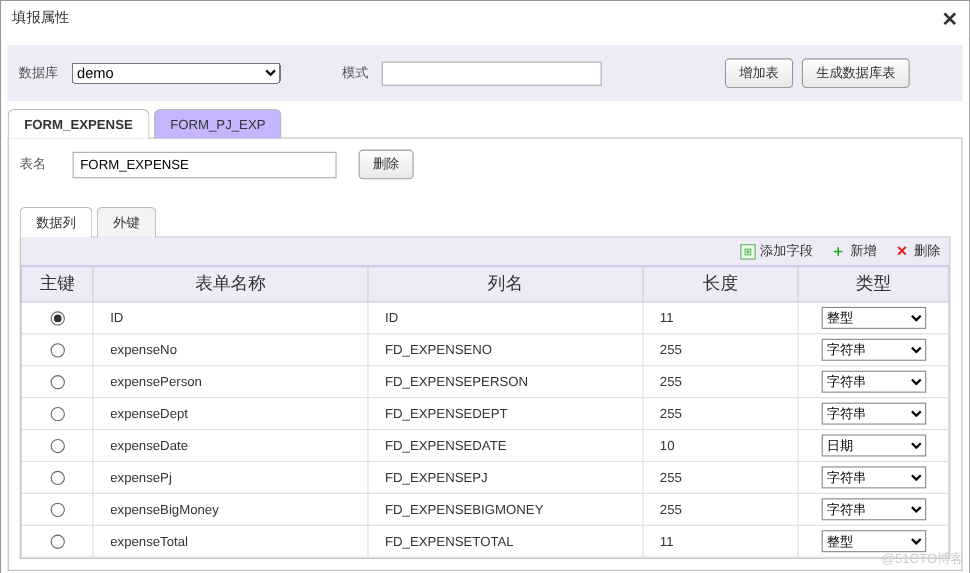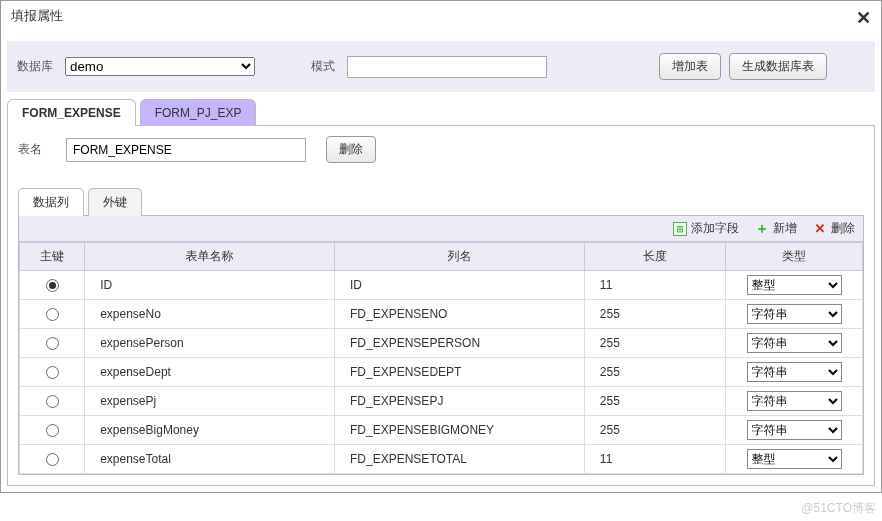--- a/index.html
+++ b/index.html
@@ -26,21 +26,21 @@
 .inner-tab { border: 1px solid #bbb; border-bottom: none; padding: 5px 14px; background: #f3f3f3; cursor: pointer; border-top-left-radius: 5px; border-top-right-radius: 5px; margin-right: 4px; position: relative; top: 1px; font-size: 12px; }
 .inner-tab.active { background: #fff; }
 .grid-wrap { border: 1px solid #bbb; border-top: none; }
 .grid-toolbar { background: #edecf6; border-bottom: 1px solid #c9c6e0; padding: 4px 8px; display: flex; justify-content: flex-end; gap: 16px; align-items: center; }
 .tool-link { display: flex; align-items: center; gap: 4px; font-size: 12px; color: #333; cursor: pointer; }
 .ico { width: 14px; height: 14px; display: inline-flex; align-items: center; justify-content: center; }
 .ico-add-field { border: 1px solid #6a6; background: #eaffea; font-size: 9px; color: #393; }
 .ico-plus { color: #2a2; font-weight: bold; font-size: 14px; }
 .ico-x { color: #d22; font-weight: bold; font-size: 13px; }
 table.grid { width: 100%; border-collapse: collapse; }
-table.grid th { background: #edecf6; border: 1px solid #c9c6e0; padding: 5px 6px; font-weight: normal; color: #333; font-size: 12px; }
+table.grid th { background: #edecf6; border: 1px solid #c9c6e0; padding: 5px 6px; font-weight: normal; color: #333; font-size: 16px; }
 table.grid td { border: 1px solid #ddd; padding: 4px 15px; font-size: 12px; color: #333; vertical-align: middle; height: 26px; }
 .col-pk { width: 60px; text-align: center; }
 .col-form { width: 230px; }
 .col-col { width: 230px; }
 .col-len { width: 130px; }
 .col-type { width: 110px; }
 .type-select { width: 95px; height: 20px; border: 1px solid #888; font-size: 12px; background: #fff; }
 .radio { display: inline-block; width: 13px; height: 13px; border: 1px solid #666; border-radius: 50%; vertical-align: middle; position: relative; }
 .radio.checked::after { content: ""; position: absolute; width: 7px; height: 7px; background: #333; border-radius: 50%; top: 2px; left: 2px; }
 .watermark { position: fixed; right: 6px; bottom: 4px; color: #ccc; font-size: 12px; }
@@ -135,20 +135,27 @@
               </tr>
               <tr>
                 <td class="col-pk"><span class="radio"></span></td>
                 <td>expenseDept</td>
                 <td>FD_EXPENSEDEPT</td>
                 <td>255</td>
                 <td class="col-type" style="text-align: center;"><select class="type-select"><option>整型</option><option selected="">字符串</option><option>日期</option></select></td>
               </tr>
               <tr>
                 <td class="col-pk"><span class="radio"></span></td>
+                <td>expenseDate</td>
+                <td>FD_EXPENSEDATE</td>
+                <td>10</td>
+                <td class="col-type" style="text-align: center;"><select class="type-select"><option>整型</option><option>字符串</option><option selected="">日期</option></select></td>
+              </tr>
+              <tr>
+                <td class="col-pk"><span class="radio"></span></td>
                 <td>expensePj</td>
                 <td>FD_EXPENSEPJ</td>
                 <td>255</td>
                 <td class="col-type" style="text-align: center;"><select class="type-select"><option>整型</option><option selected="">字符串</option><option>日期</option></select></td>
               </tr>
               <tr>
                 <td class="col-pk"><span class="radio"></span></td>
                 <td>expenseBigMoney</td>
                 <td>FD_EXPENSEBIGMONEY</td>
                 <td>255</td>

